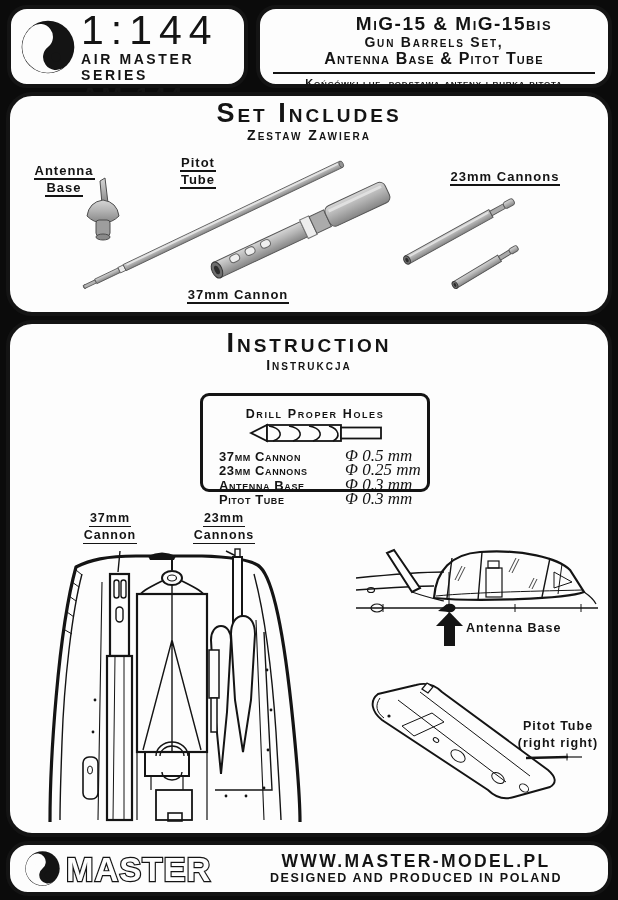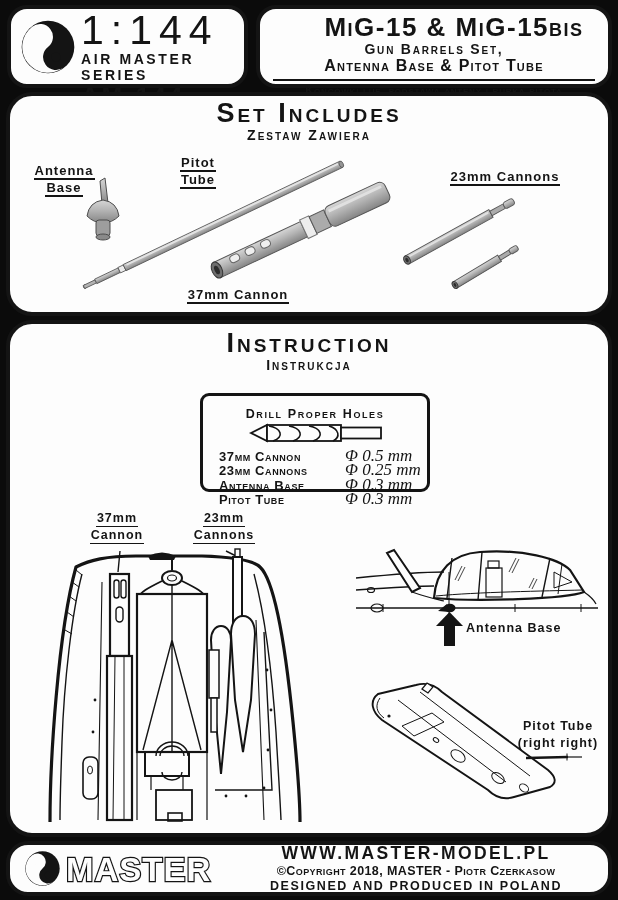--- a/index.html
+++ b/index.html
@@ -16,21 +16,21 @@
   .u2 { border-bottom:1.5px solid #141414; padding:0 1px; display:inline-block; line-height:1.1; }
 
   
   #hdr-left  { left:7px;  top:5px; width:241px; height:83px; border-radius:20px; }
   #hdr-right { left:256px; top:5px; width:356px; height:83px; border-radius:20px; text-align:center; padding-top:5px; }
   #hdr-left .logo { position:absolute; left:9px; top:6px; }
   #hdr-left .txt { position:absolute; left:70px; top:1px; }
   .scale  { font-size:41px; font-weight:400; letter-spacing:7px; line-height:1.02; }
   .series { font-size:14px; font-weight:700; letter-spacing:2.6px; margin-top:-1px; }
   .code   { font-size:25px; font-weight:700; letter-spacing:2.5px; line-height:1.05; }
-  .prod-title { font-size:26px; font-weight:700; letter-spacing:1.5px; line-height:1.05;padding-left:40px; }
+  .prod-title { font-size:19px; font-weight:700; letter-spacing:1.5px; line-height:1.05;padding-left:40px; }
   .prod-s1 { font-size:14px; font-weight:700; letter-spacing:1.8px; line-height:1.15; }
   .prod-s2 { font-size:16px; font-weight:700; letter-spacing:1.2px; line-height:1.1; }
   .prod-div { width:322px; margin:4px auto 3px auto; border-top:2px solid #141414; }
   .prod-pl { font-size:11px; font-weight:600; letter-spacing:0.8px; }
 
   
   #set-box { left:6px; top:92px;  width:606px; height:224px; border-radius:26px; }
   #ins-box { left:6px; top:320px; width:606px; height:517px; border-radius:26px; }
   #ftr-box { left:6px; top:841px; width:606px; height:55px;  border-radius:22px;
              display:flex; align-items:center; padding:2px 10px 2px 14px;justify-content:space-between; }
@@ -305,21 +305,21 @@
         </g>
         <circle cx="383" cy="396" r="1.6" fill="#141414" stroke="none"></circle>
         <path d="M416,369 L421,363 L427,367 L422,373 Z" fill="#fdfdfd" stroke-width="1.2"></path>
 
         <path d="M520,438 L562,437" stroke-width="2.4"></path>
         <path d="M562,437 L576,437" stroke-width="1.2"></path>
         <path d="M561,433.5 L561,440.5" stroke-width="1"></path>
       </g>
     </svg>
 
-    <div class="lbl-sm" style="left:59px; top:190px; width:104px;">
+    <div class="lbl-sm" style="left:52px; top:190px; width:104px;">
       <span class="u2">37mm</span><br>
       <span class="u2">Cannon</span>
     </div>
     <div class="lbl-sm" style="left:166px; top:190px; width:104px;">
       <span class="u2">23mm</span><br>
       <span class="u2">Cannons</span>
     </div>
     <div class="lbl-sm" style="left:460px; top:300px; width:140px; text-align:left;">Antenna Base</div>
     <div class="lbl-sm" style="left:498px; top:398px; width:108px;">
       <span>Pitot Tube</span><br>
@@ -328,16 +328,15 @@
   </div>
 </div>
 
 <div class="box" id="ftr-box">
   <svg width="208" height="42" viewBox="0 0 208 42">
     <use href="#swirl" x="0" y="0" width="37" height="41"></use>
     <text x="42" y="33" font-family="Liberation Sans, sans-serif" font-size="33" font-weight="bold" letter-spacing="1" fill="#fdfdfd" stroke="#141414" stroke-width="2.4" paint-order="stroke">MASTER</text>
   </svg>
   <div class="ftr-txt">
     <div class="web">WWW.MASTER-MODEL.PL</div>
-    <div class="copy sc">©Copyright 2018, MASTER - Piotr Czerkasow</div>
     <div class="origin">DESIGNED AND PRODUCED IN POLAND</div>
   </div>
 </div>
 
 </body></html>

